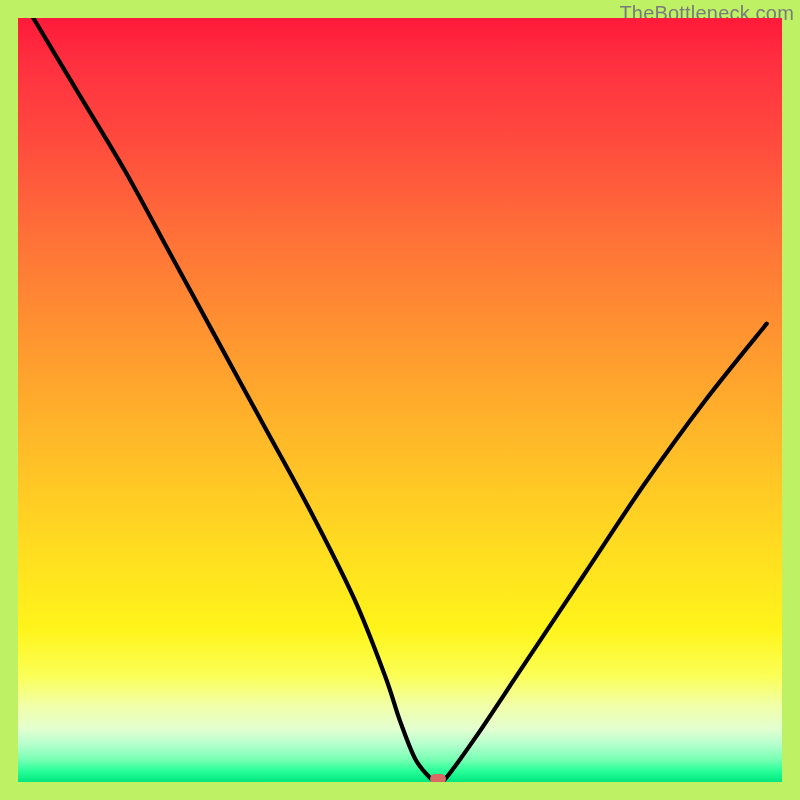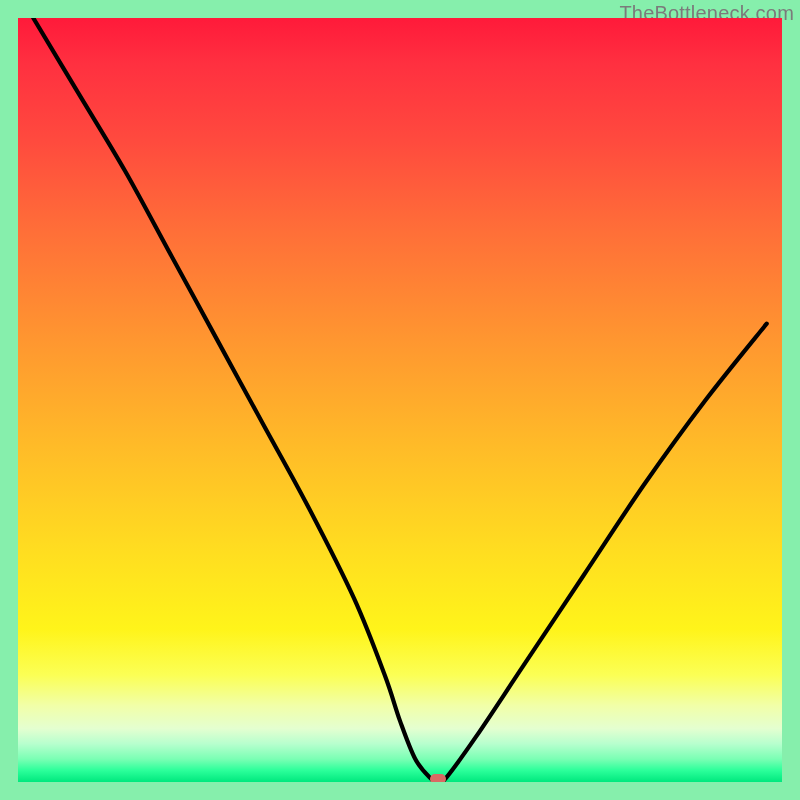--- a/index.html
+++ b/index.html
@@ -7,21 +7,21 @@
     padding: 0;
     width: 800px;
     height: 800px;
     background: #000;
     font-family: Arial, Helvetica, sans-serif;
   }
   .stage {
     position: relative;
     width: 800px;
     height: 800px;
-    background: #86efac;
+    background: #bef264;
   }
   .plot {
     position: absolute;
     left: 18px;
     top: 18px;
     width: 764px;
     height: 764px;
     overflow: hidden;
   }
   .gradient {

